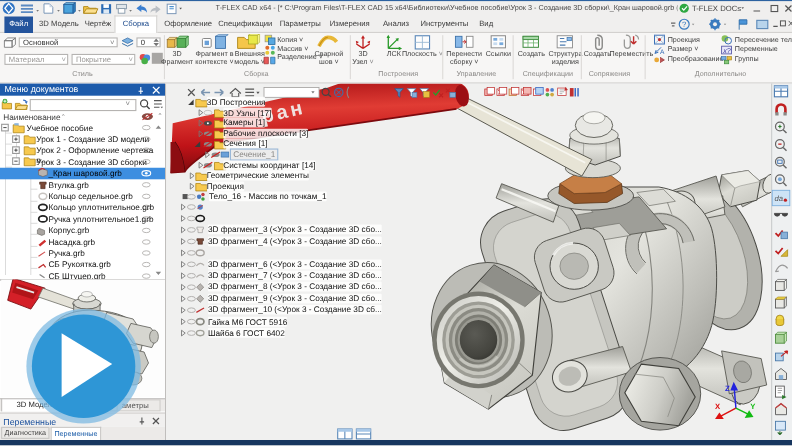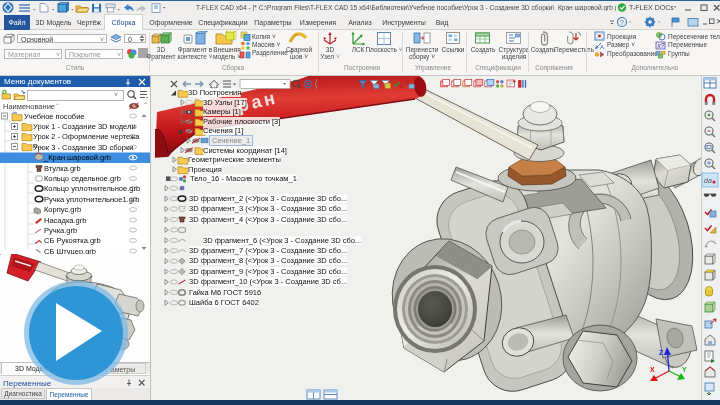--- a/index.html
+++ b/index.html
@@ -757,24 +757,23 @@
   <div class="mrow" style="left:37px;top:12.2px"><span class="chip">3D Построения</span></div>
   <div class="mrow" style="left:52px;top:21.8px"><span class="chip">3D Узлы [17]</span></div>
   <div class="mrow" style="left:52px;top:31.3px"><span class="chip">Камеры [1]</span></div>
   <div class="mrow" style="left:52px;top:40.9px"><span class="chip">Рабочие плоскости [3]</span></div>
   <div class="mrow" style="left:52px;top:50.4px"><span class="chip">Сечения [1]</span></div>
   <div class="mrow" style="left:58px;top:60.0px"><span class="graychip">Сечение_1</span></div>
   <div class="mrow" style="left:52px;top:69.5px"><span class="chip">Системы координат [14]</span></div>
   <div class="mrow" style="left:37px;top:79.1px"><span class="chip">Геометрические элементы</span></div>
   <div class="mrow" style="left:37px;top:88.6px"><span class="chip">Проекция</span></div>
   <div class="mrow" style="left:39px;top:98.2px"><span class="chip">Тело_16 - Массив по точкам_1</span></div>
-  <div class="mrow" style="left:38px;top:117.9px"><span class="chip">3D фрагмент_2 (&lt;Урок 3 - Создание 3D сбо...</span></div>
   <div class="mrow" style="left:38px;top:128.3px"><span class="chip">3D фрагмент_3 (&lt;Урок 3 - Создание 3D сбо...</span></div>
   <div class="mrow" style="left:38px;top:138.8px"><span class="chip">3D фрагмент_4 (&lt;Урок 3 - Создание 3D сбо...</span></div>
-  <div class="mrow" style="left:52px;top:159.6px"><span class="chip">3D фрагмент_6 (&lt;Урок 3 - Создание 3D сбо...</span></div>
+  <div class="mrow" style="left:38px;top:159.6px"><span class="chip">3D фрагмент_6 (&lt;Урок 3 - Создание 3D сбо...</span></div>
   <div class="mrow" style="left:38px;top:170.0px"><span class="chip">3D фрагмент_7 (&lt;Урок 3 - Создание 3D сбо...</span></div>
   <div class="mrow" style="left:38px;top:180.4px"><span class="chip">3D фрагмент_8 (&lt;Урок 3 - Создание 3D сбо...</span></div>
   <div class="mrow" style="left:38px;top:190.9px"><span class="chip">3D фрагмент_9 (&lt;Урок 3 - Создание 3D сбо...</span></div>
   <div class="mrow" style="left:38px;top:201.3px"><span class="chip">3D фрагмент_10 (&lt;Урок 3 - Создание 3D сб...</span></div>
   <div class="mrow" style="left:38px;top:211.7px"><span class="chip">Гайка М6 ГОСТ 5916</span></div>
   <div class="mrow" style="left:38px;top:222.1px"><span class="chip">Шайба 6 ГОСТ 6402</span></div>
 </div>
 </div>
 <div class="abs" id="rtoolbar"></div>
 <svg class="abs" style="left:701px;top:76px;width:19px;height:324px" viewBox="0 0 19 324">

